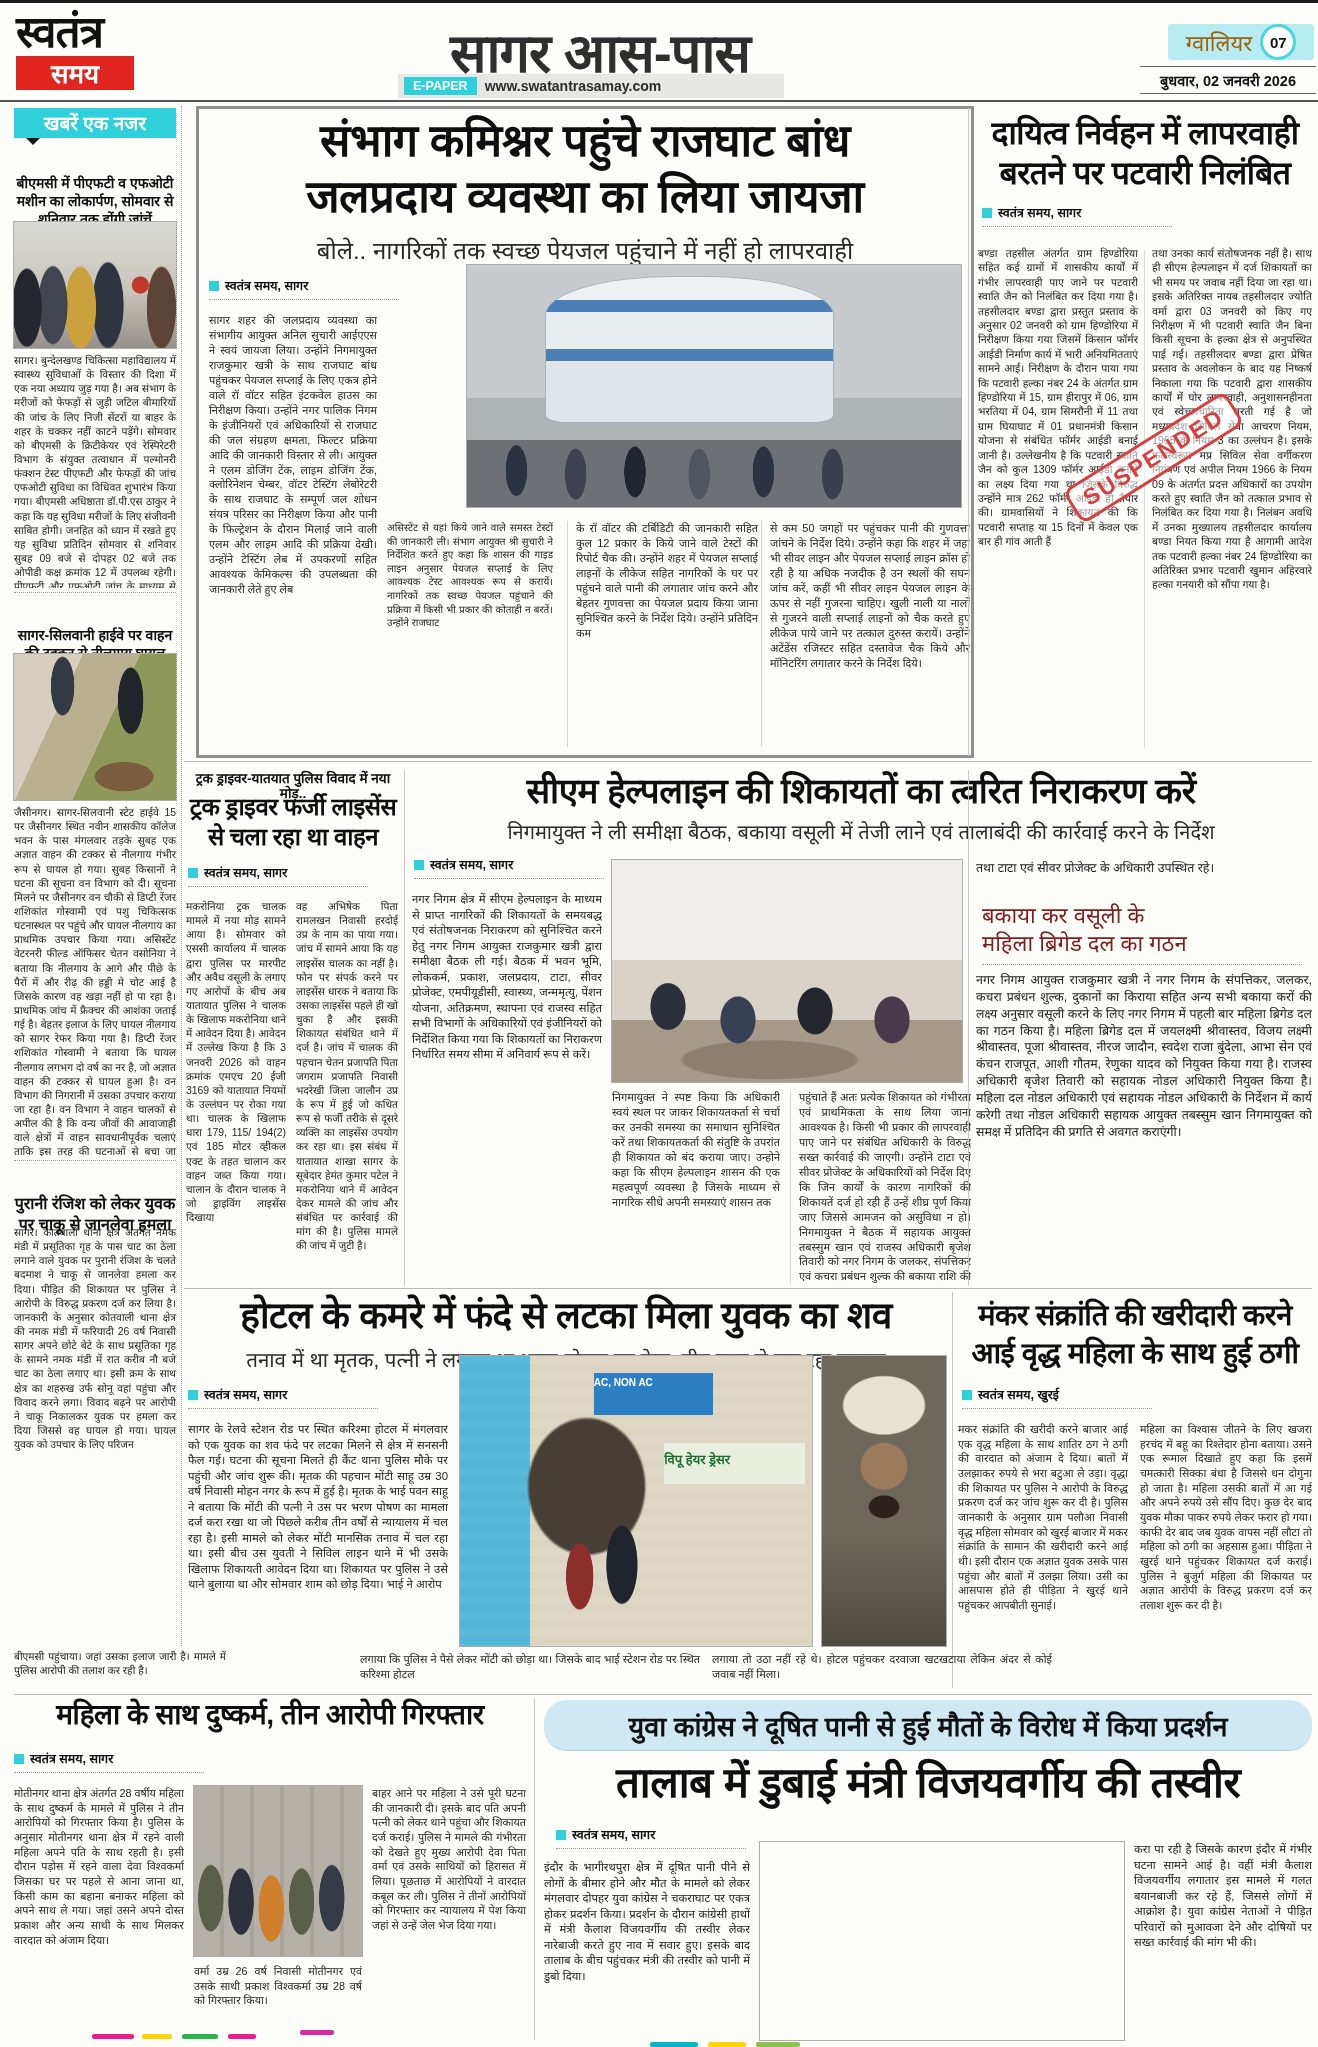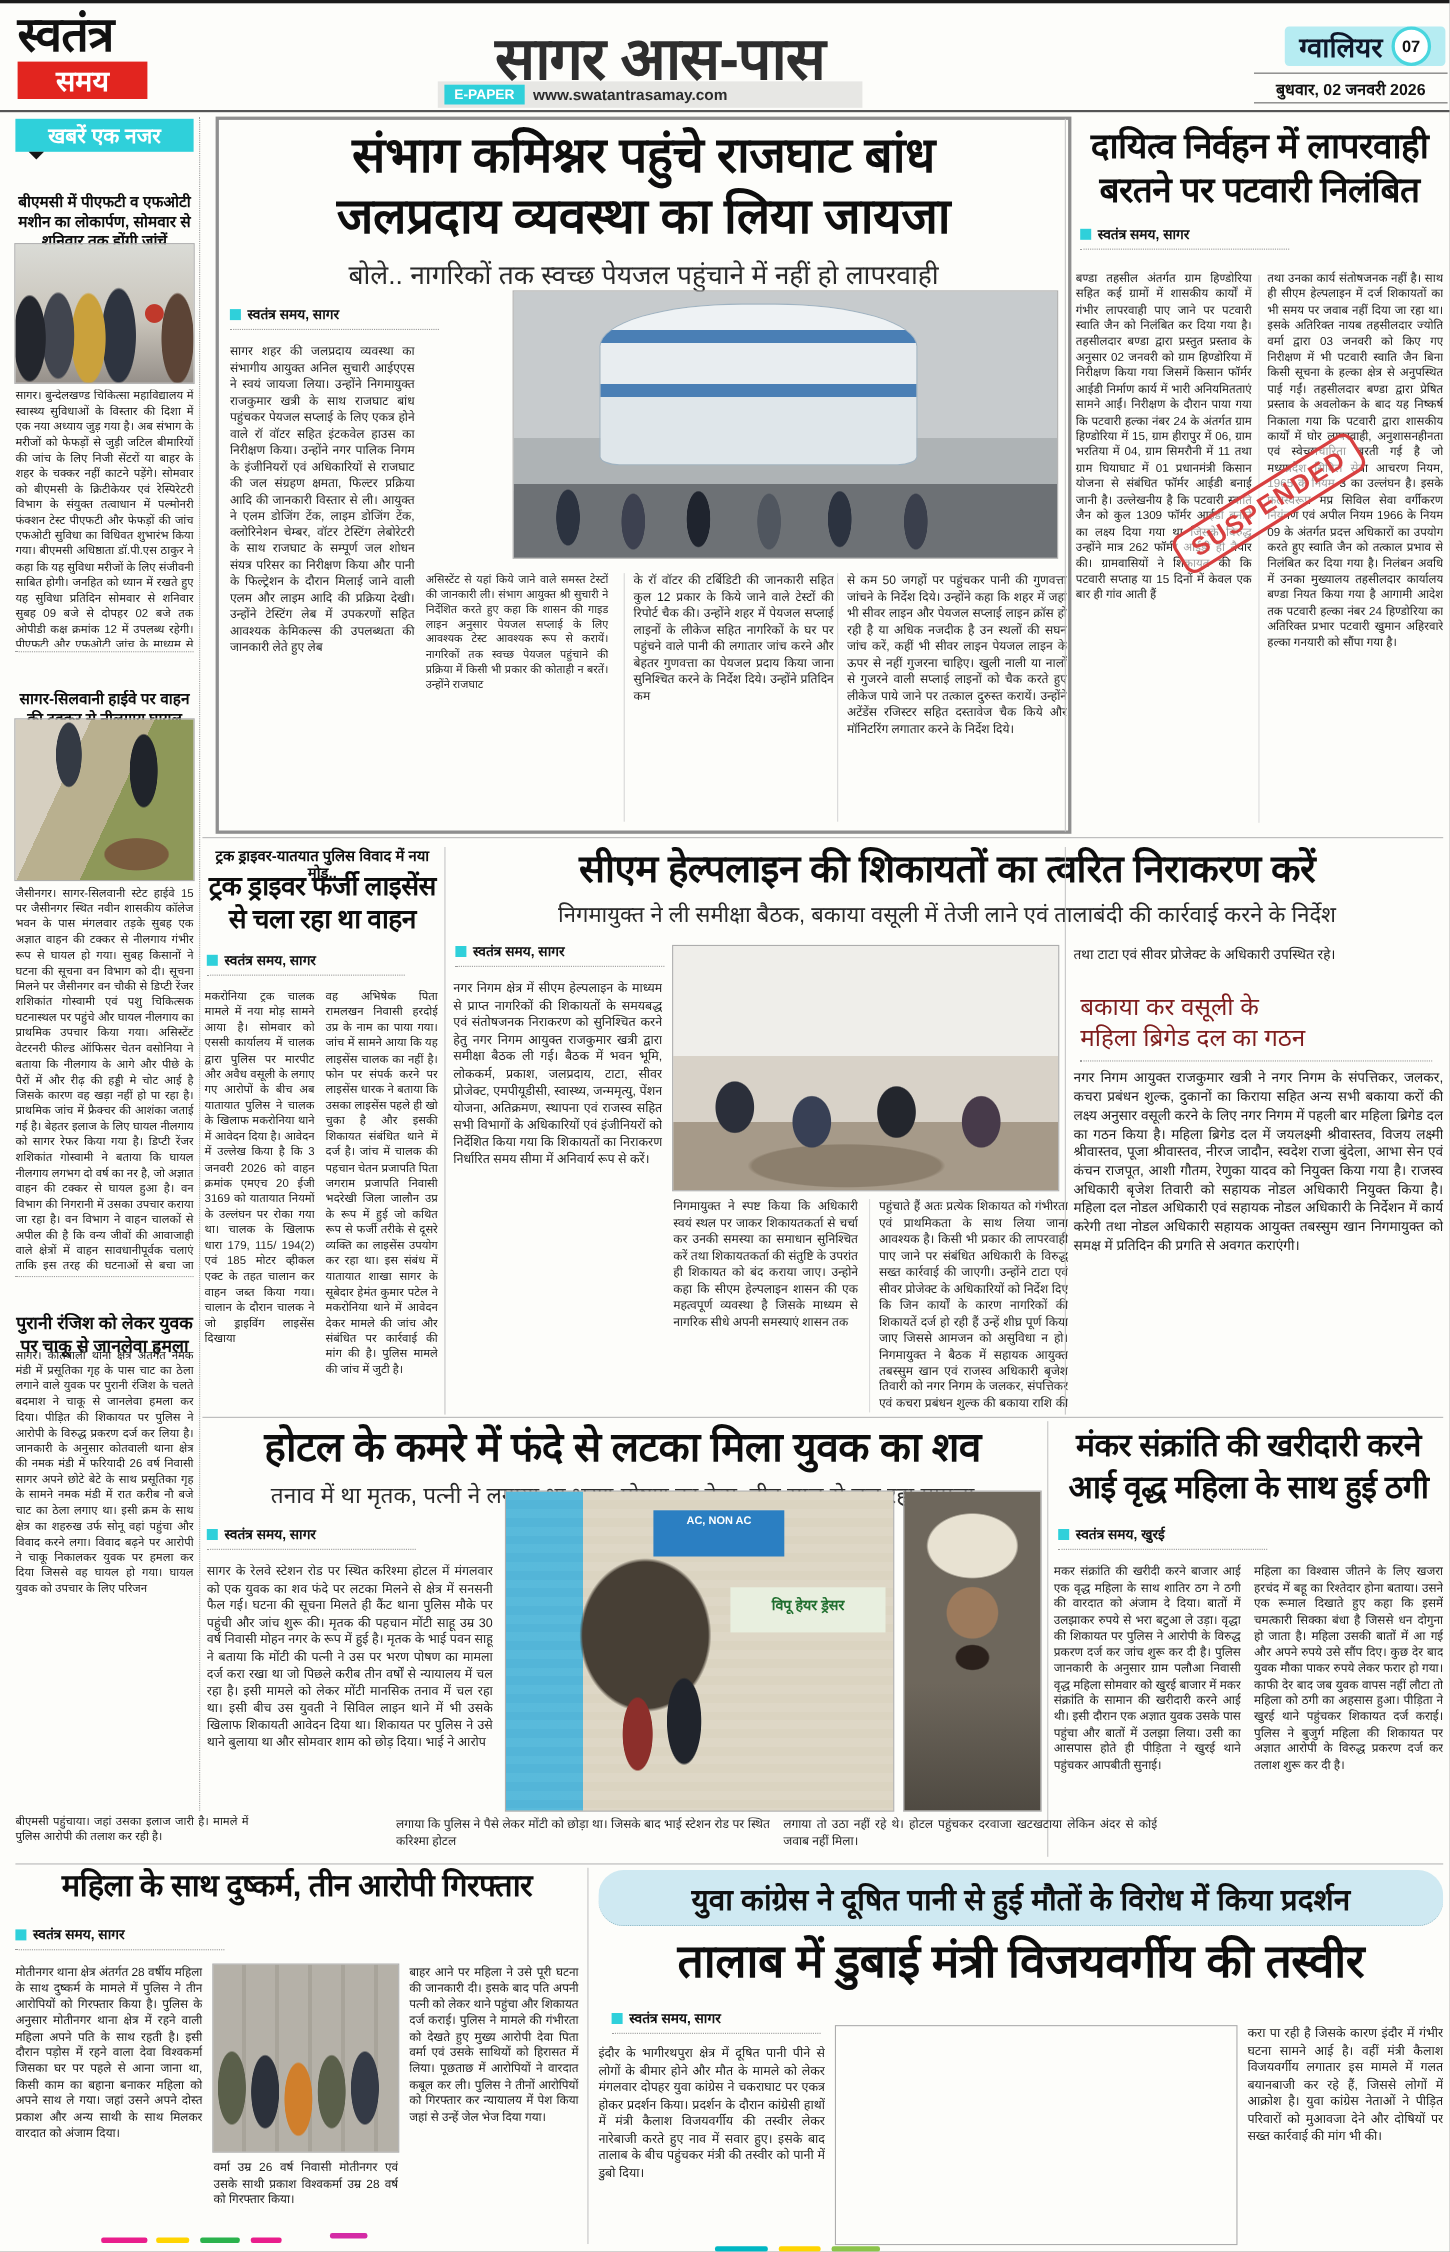--- a/index.html
+++ b/index.html
@@ -18,35 +18,35 @@
   .hdot{border-top:1px dotted #9d9d9d;height:0;}
   .ph{outline:1px solid #adadad;overflow:hidden;}
   .sb-head{background:#2fd0da;color:#fff;font-weight:800;font-size:19px;display:flex;
            align-items:center;justify-content:center;}
   .sb-head::after{content:"";position:absolute;left:12px;top:100%;border:7px solid transparent;border-top-color:#151515;}
   .sb-hl{font-weight:800;font-size:14px;text-align:center;line-height:1.3;color:#0e0e0e;margin-top:28px;}
   .logo-top{font-weight:900;font-size:44px;line-height:1;color:#111;letter-spacing:-1px;}
   .logo-red{background:#e2251f;color:#fff;font-weight:800;font-size:26px;width:118px;height:34px;
             display:flex;align-items:center;justify-content:center;margin-top:2px;}
   .edition{background:#b6ecf2;border-radius:4px;display:flex;align-items:center;justify-content:center;gap:8px;}
-  .edition .nm{font-weight:700;font-size:25px;color:#0f172a;}
+  .edition .nm{font-weight:400;font-size:22px;color:#a16207;}
   .circ{width:30px;height:30px;border-radius:50%;background:#fff;border:3px solid #49d6de;font-weight:800;
         font-size:15px;color:#111;display:flex;align-items:center;justify-content:center;}
   .dateline{font-weight:800;font-size:14.5px;color:#111;text-align:center;border-top:1px solid #666;
             border-bottom:1px solid #666;padding:3px 0;}
   .strip{background:#e7e7e4;display:flex;align-items:center;gap:8px;padding-left:6px;}
   .ep{background:#2fd0da;color:#fff;font-weight:800;font-size:12.5px;padding:2px 9px;}
   .web{font-weight:800;font-size:14px;color:#2b2b2b;}
   .stamp{border:3px solid #d84040;color:#d84040;border-radius:10px;padding:3px 12px;font-weight:900;
          font-size:23px;letter-spacing:2px;transform:rotate(-32deg);background:rgba(255,255,255,.55);}
   .kickbar{background:#cfe9f2;display:flex;align-items:center;justify-content:center;
            font-weight:700;font-size:27px;color:#101010;border-bottom:1px dotted #8fb9c6;}
   .cm-sub2{font-weight:400;font-size:22px;color:#7f1d1d;line-height:1.25;}
   .dash{position:absolute;height:5px;border-radius:2px;}
-  .sign{position:absolute;font-weight:700;text-align:center;overflow:hidden;}
+  .sign{position:absolute;font-weight:700;overflow:hidden;}
   
   .ph-bmc{background:
     radial-gradient(circle 9px at 78% 50%, #c0392b 0 90%, transparent 100%),
     radial-gradient(ellipse 15px 40px at 8% 68%, #23262d 0 95%, transparent 100%),
     radial-gradient(ellipse 15px 40px at 24% 66%, #41454f 0 95%, transparent 100%),
     radial-gradient(ellipse 16px 42px at 41% 68%, #caa13c 0 95%, transparent 100%),
     radial-gradient(ellipse 16px 44px at 58% 66%, #2e3440 0 95%, transparent 100%),
     radial-gradient(ellipse 15px 42px at 91% 68%, #5c4436 0 95%, transparent 100%),
     linear-gradient(180deg,#dadbd6 0%,#c9c4ba 55%,#96908a 100%);}
   .ph-nil{background:

